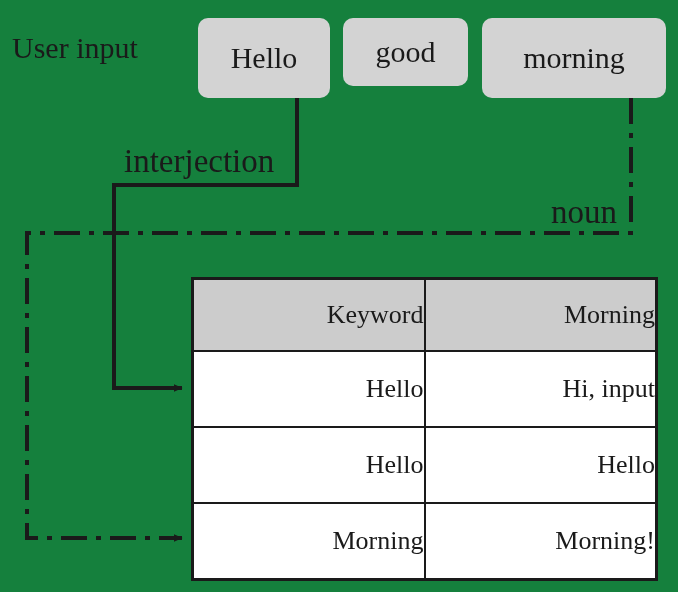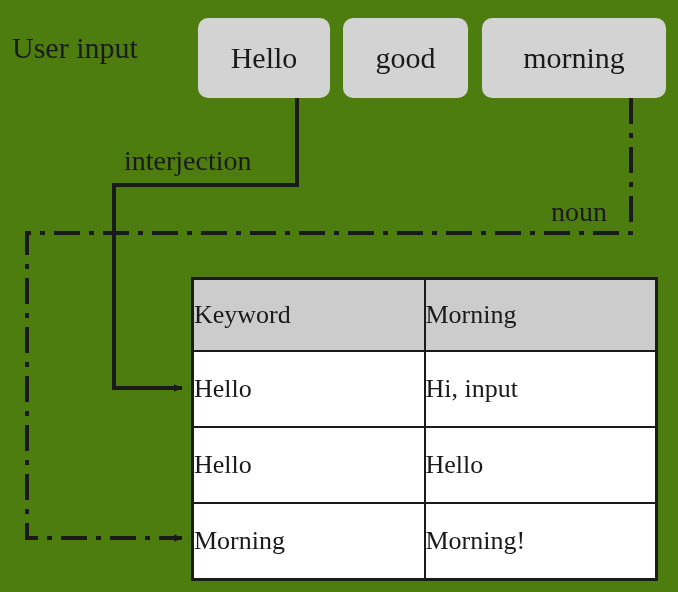--- a/index.html
+++ b/index.html
@@ -8,21 +8,21 @@
     background: #ffffff;
   }
   body {
     font-family: "Liberation Serif", "DejaVu Serif", serif;
     color: #1a1a1a;
   }
   #stage {
     position: relative;
     width: 678px;
     height: 592px;
-    background: #4d7c0f;
+    background: #15803d;
     overflow: hidden;
   }
   #wires {
     position: absolute;
     left: 0;
     top: 0;
     width: 678px;
     height: 592px;
     pointer-events: none;
   }
@@ -40,26 +40,26 @@
     position: absolute;
     background: #d3d3d3;
     border-radius: 10px;
     display: flex;
     align-items: center;
     justify-content: center;
     font-size: 30px;
     color: #1a1a1a;
   }
   #box-hello   { left: 198px; top: 18px;  width: 132px; height: 80px; }
-  #box-good    { left: 343px; top: 18px;  width: 125px; height: 80px; font-family: Liberation Serif, serif; }
+  #box-good    { left: 343px; top: 18px;  width: 125px; height: 68px; font-family: Liberation Serif, serif; }
   #box-morning { left: 482px; top: 18px;  width: 184px; height: 80px; }
 
   .edge-label {
     position: absolute;
-    font-size: 28px;
+    font-size: 33px;
     line-height: 32px;
     white-space: nowrap;
     color: #1a1a1a;
   }
   #label-interjection { left: 124px; top: 145px; }
   #label-noun { left: 551px; top: 196px; }
 
   #kb-table {
     position: absolute;
     left: 191px;
@@ -68,21 +68,21 @@
     height: 296px;
     border-collapse: collapse;
     table-layout: fixed;
     background: #ffffff;
     border: 3px solid #1a1a1a;
   }
   #kb-table col.c1 { width: 232px; }
   #kb-table col.c2 { width: 232px; }
   #kb-table th, #kb-table td {
     border: 2px solid #1a1a1a;
-    text-align: left;
+    text-align: right;
     vertical-align: middle;
     font-size: 26px;
     font-weight: normal;
     color: #1a1a1a;
     padding: 0;
     margin-left: 36px;
   }
   #kb-table thead th {
     background: #cccccc;
     height: 70px;

